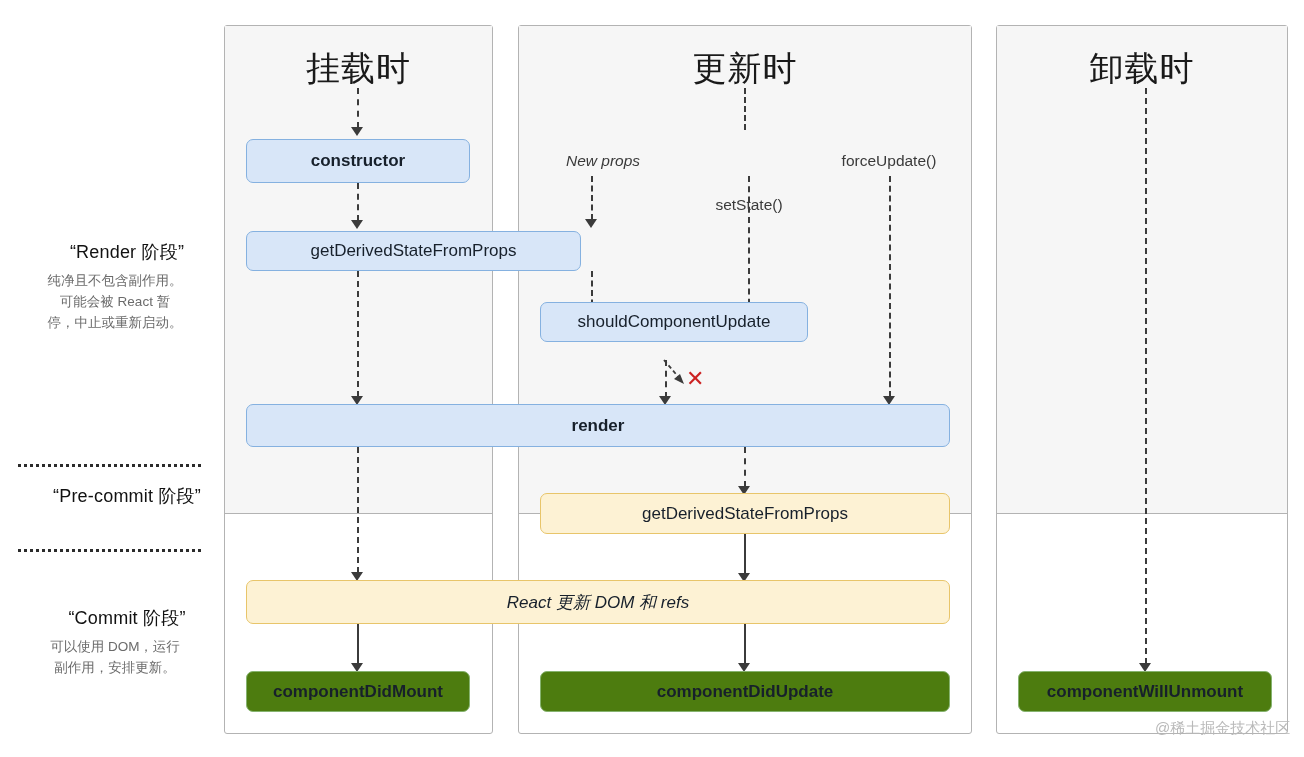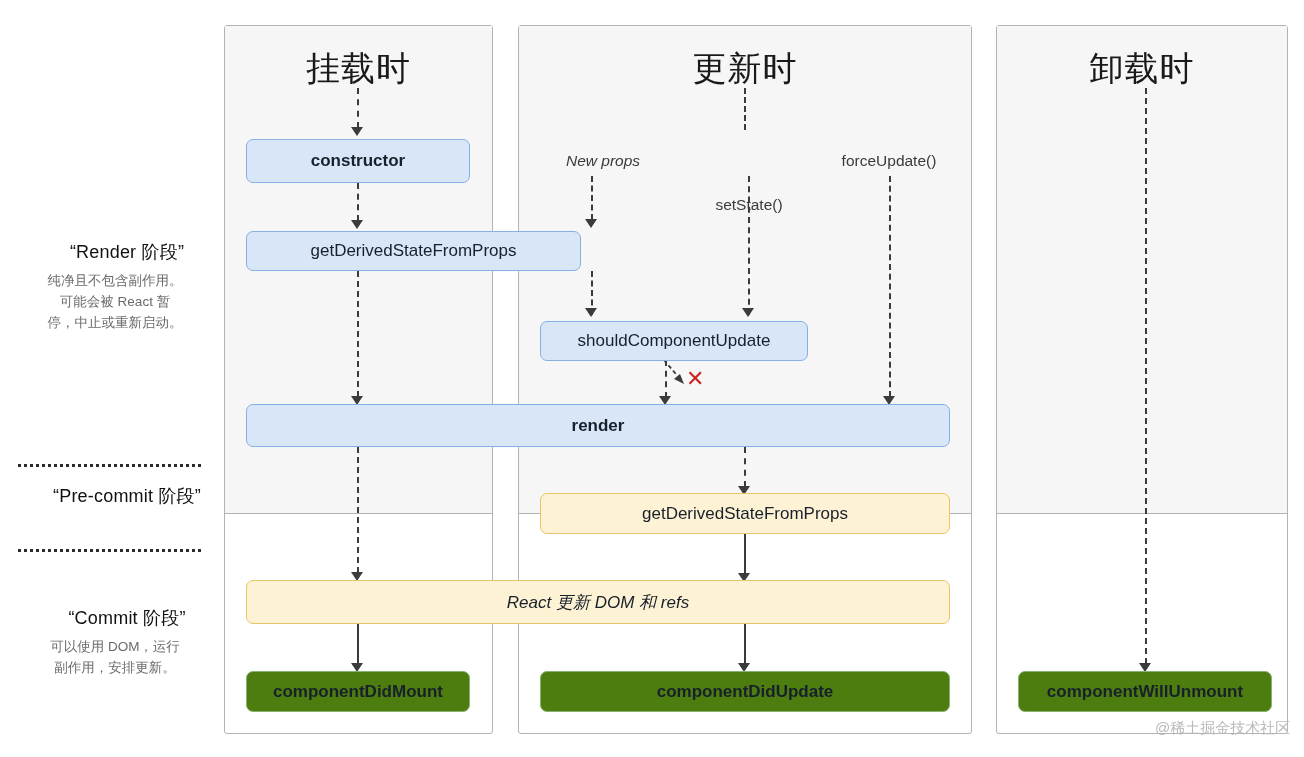--- a/index.html
+++ b/index.html
@@ -208,21 +208,21 @@
   <div class="vline solid" style="left:744px; top:624px; height:40px;"></div>
   <div class="arrowhead" style="left:738px; top:663px;"></div>
 
   <div class="vline dashed" style="left:1145px; top:88px; height:576px;"></div>
   <div class="arrowhead" style="left:1139px; top:663px;"></div>
 
   <div class="node blue bold" style="left:246px; top:139px; width:224px; height:44px;">constructor</div>
 
   <div class="node blue" style="left:246px; top:231px; width:335px; height:40px;">getDerivedStateFromProps</div>
 
-  <div class="node blue" style="left:540px; top:321px; width:268px; height:40px;">shouldComponentUpdate</div>
+  <div class="node blue" style="left:540px; top:302px; width:268px; height:40px;">shouldComponentUpdate</div>
 
   <div class="node blue bold" style="left:246px; top:404px; width:704px; height:43px;">render</div>
 
   <div class="node yellow" style="left:540px; top:493px; width:410px; height:41px;">getDerivedStateFromProps</div>
 
   <div class="node yellow italic" style="left:246px; top:580px; width:704px; height:44px;">React 更新 DOM 和 refs</div>
 
   <div class="node green bold" style="left:246px; top:671px; width:224px; height:41px;">componentDidMount</div>
 
   <div class="node green bold" style="left:1018px; top:671px; width:254px; height:41px;">componentWillUnmount</div>

